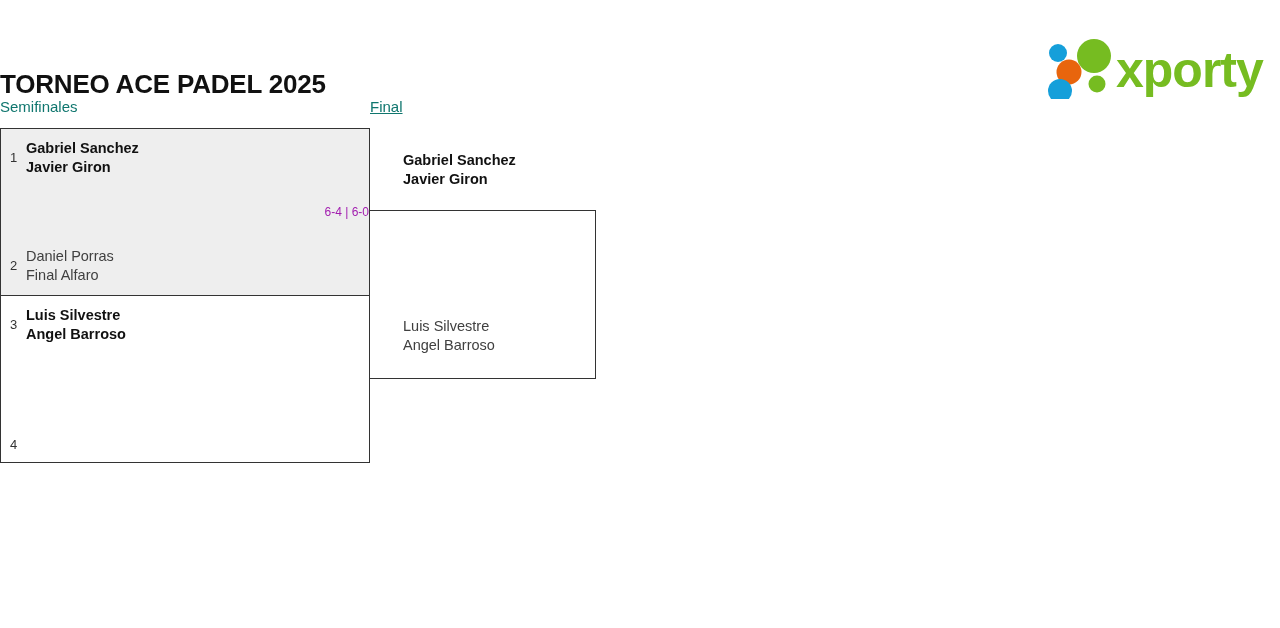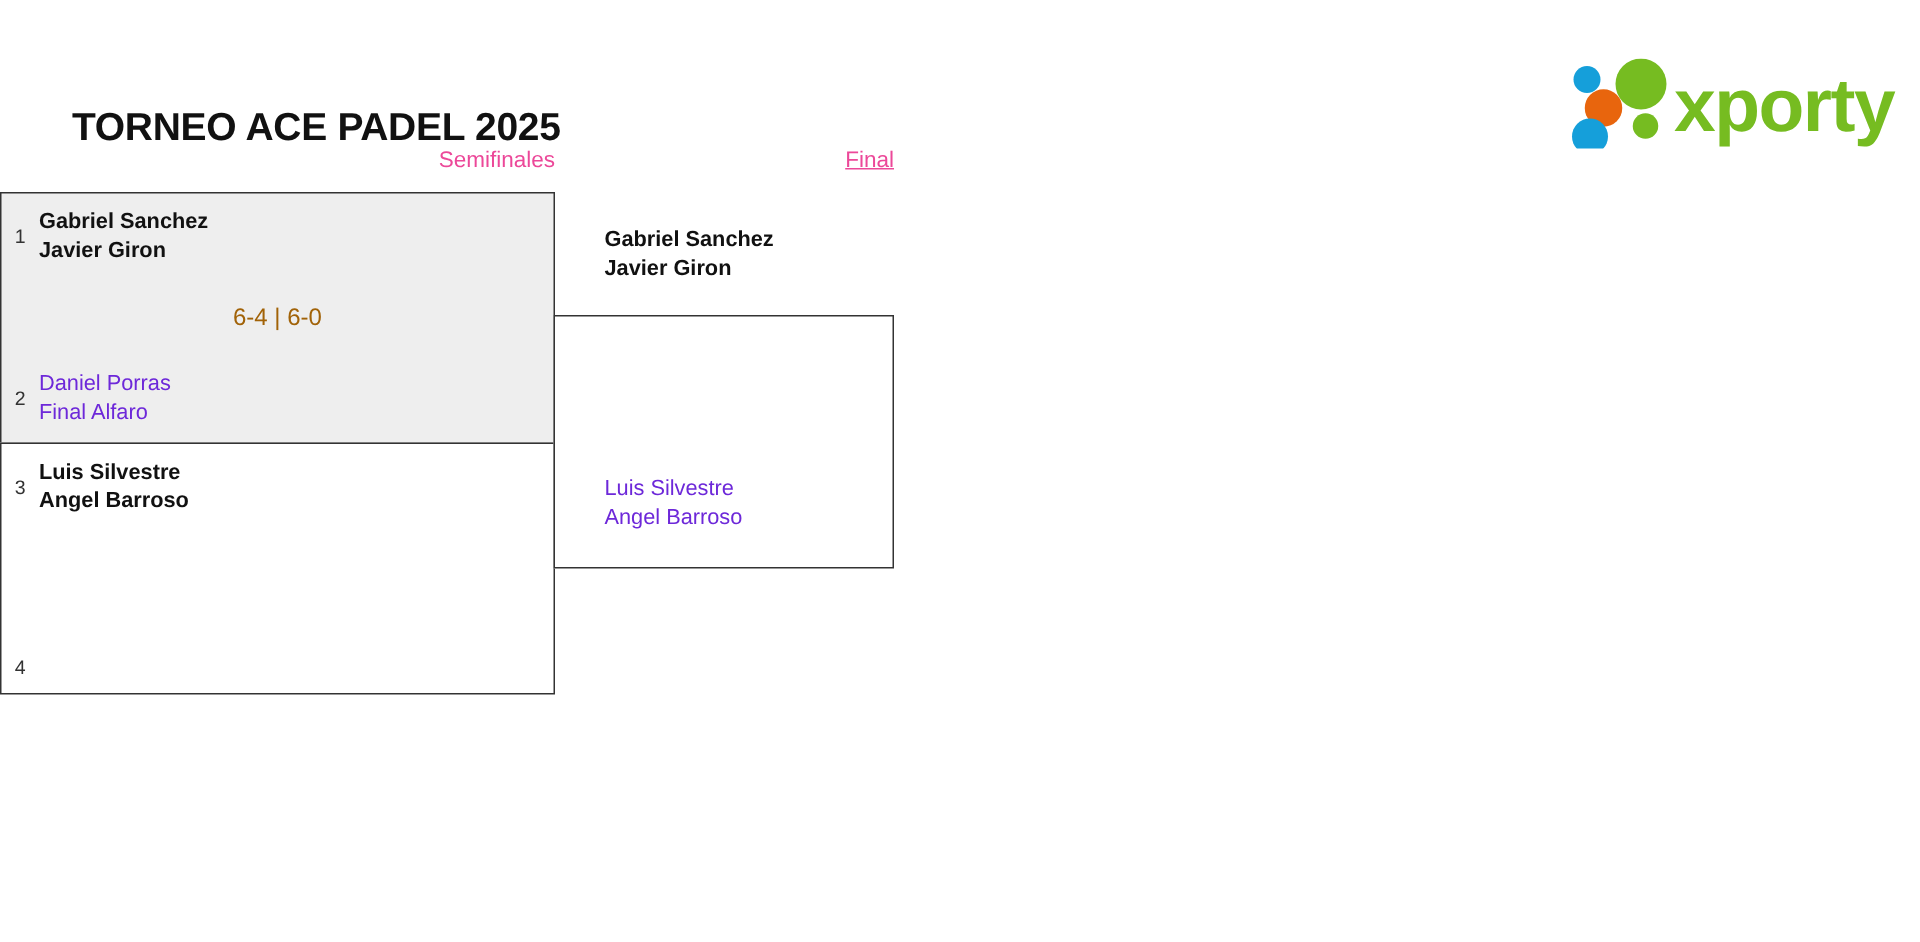--- a/index.html
+++ b/index.html
@@ -17,38 +17,38 @@
   .header-title {
     position: absolute;
     left: 0px; top: 2px;
     font-size: 26px;
     font-weight: bold;
     line-height: 33px;
     letter-spacing: -0.2px;
     color: #111111;
     white-space: pre;
   }
-  .title-line-1 { display: block; padding-left: 48px; }
+  .title-line-1 { display: block; }
   .title-line-2 { display: block; }
 
   
   .logo {
     position: absolute;
     right: 8px; top: 3px;
     width: 228px; height: 60px; margin-top: 36px;
   }
   .logo svg { display: block; }
 
   
   .round-header {
     position: absolute;
     font-size: 15px;
     font-weight: normal;
-    color: #ec4899;
-    text-align: right;
+    color: #0f766e;
+    text-align: left;
     top: 98px;
     line-height: 18px;
   }
   #round-header-0 { left: 0px;   width: 370px; }
   #round-header-1 { left: 370px; width: 226px; text-decoration: underline; }
 
   
   .bracket { position: absolute; left: 0; top: 0; width: 1280px; height: 628px; }
 
   .match {
@@ -80,35 +80,35 @@
     text-align: center;
     font-size: 13px;
     color: #333333;
     line-height: 14px;
   }
   .seed.empty { visibility: hidden; }
 
   .players {
     font-size: 14.5px;
     line-height: 19px;
-    color: #6d28d9;
+    color: #404040;
     white-space: nowrap;
   }
   .players.winner { font-weight: bold; color: #111111; }
   .player-line { display: block; }
 
   .score {
     position: absolute;
     left: 0; width: 100%;
     top: 50%;
     transform: translateY(-50%);
-    text-align: center;
-    font-size: 16px;
+    text-align: right;
+    font-size: 12px;
     line-height: 17px;
-    color: #a16207;
+    color: #a21caf;
   }
 
   
   #match-final .slot-top    { top: -60px; }
   #match-final .slot-bottom { bottom: 23px; }
   #match-final .players     { padding-left: 8px; }
   #match-final .score       { top: 44px; transform: none; }
 </style>
 </head>
 <body>

